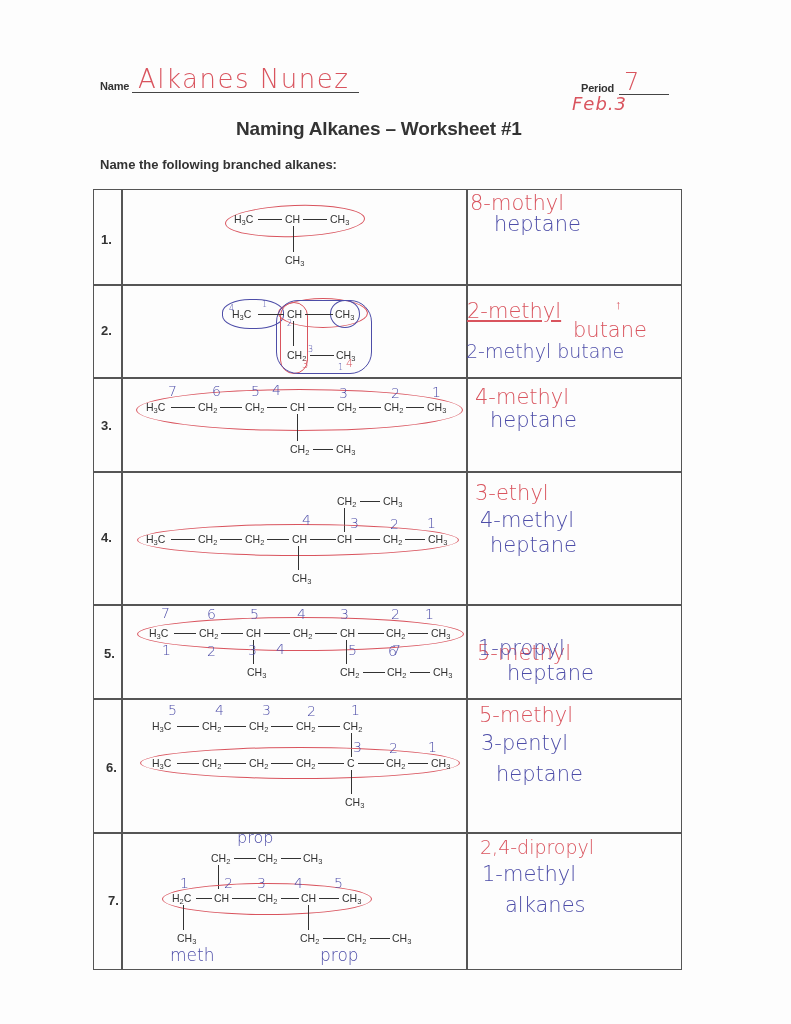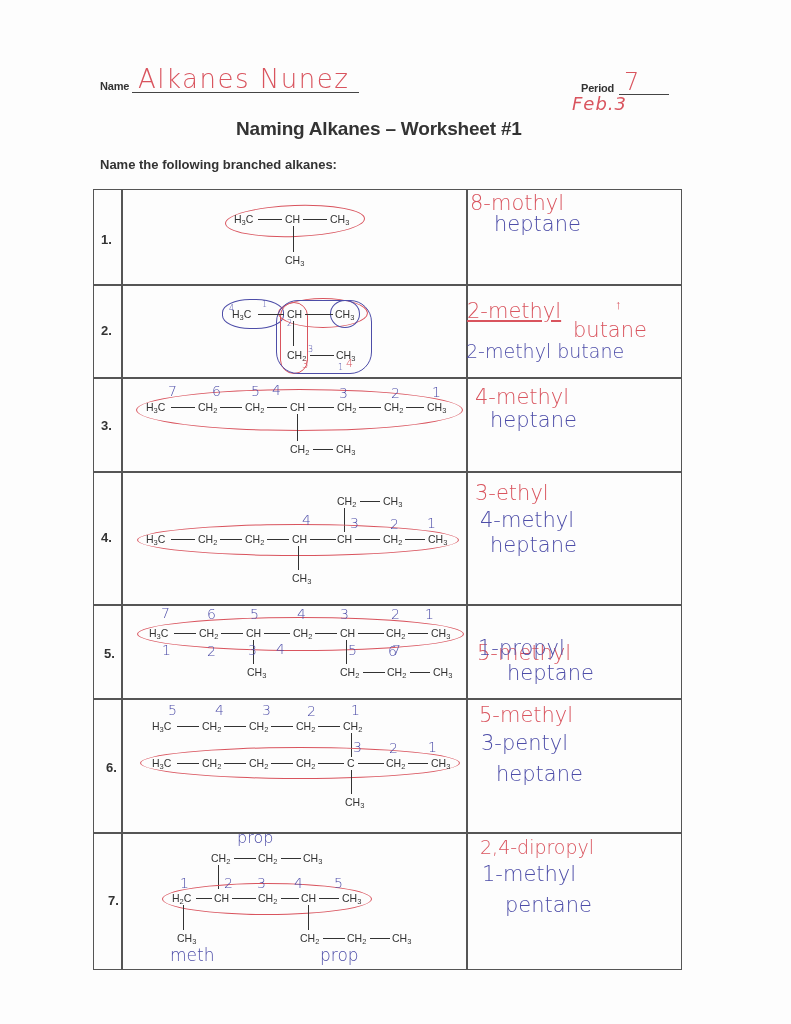--- a/index.html
+++ b/index.html
@@ -290,14 +290,14 @@
     <div class="num blue" style="left:180px;top:876px;">1</div>
     <div class="num blue" style="left:224px;top:876px;">2</div>
     <div class="num blue" style="left:257px;top:876px;">3</div>
     <div class="num blue" style="left:294px;top:876px;">4</div>
     <div class="num blue" style="left:334px;top:876px;">5</div>
     <div class="num blue" style="left:170px;top:947px;font-size:17px;">meth</div>
     <div class="num blue" style="left:320px;top:947px;font-size:17px;">prop</div>
   </div>
   <div class="ans red" style="left:480px;top:838px;font-size:19px;">2,4-dipropyl</div>
   <div class="ans blue" style="left:482px;top:864px;">1-methyl</div>
-  <div class="ans blue" style="left:505px;top:895px;">pentane</div>
+  <div class="ans blue" style="left:505px;top:895px;">alkanes</div>
 </div>
 
 </body></html>

